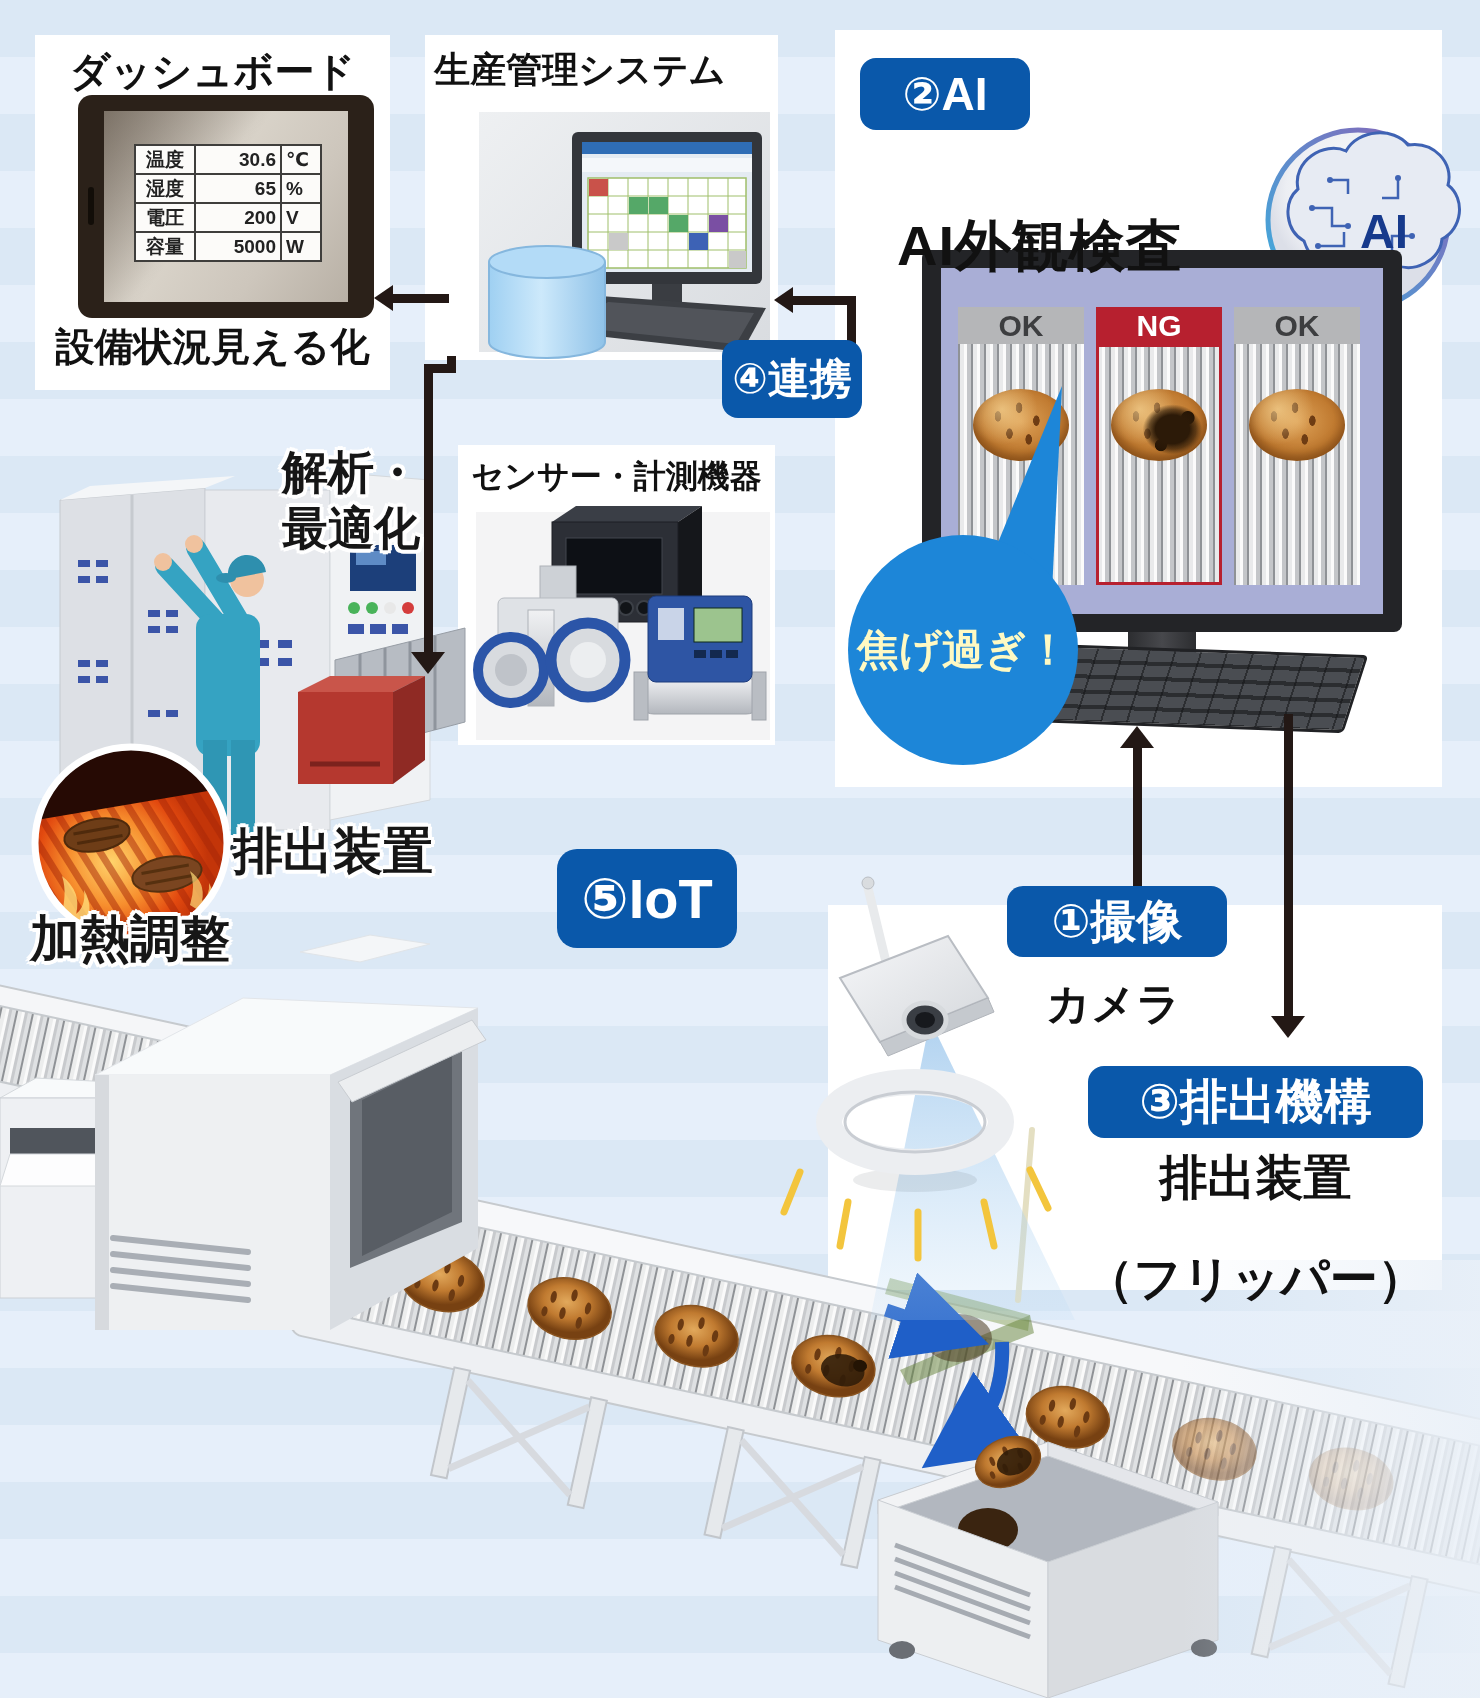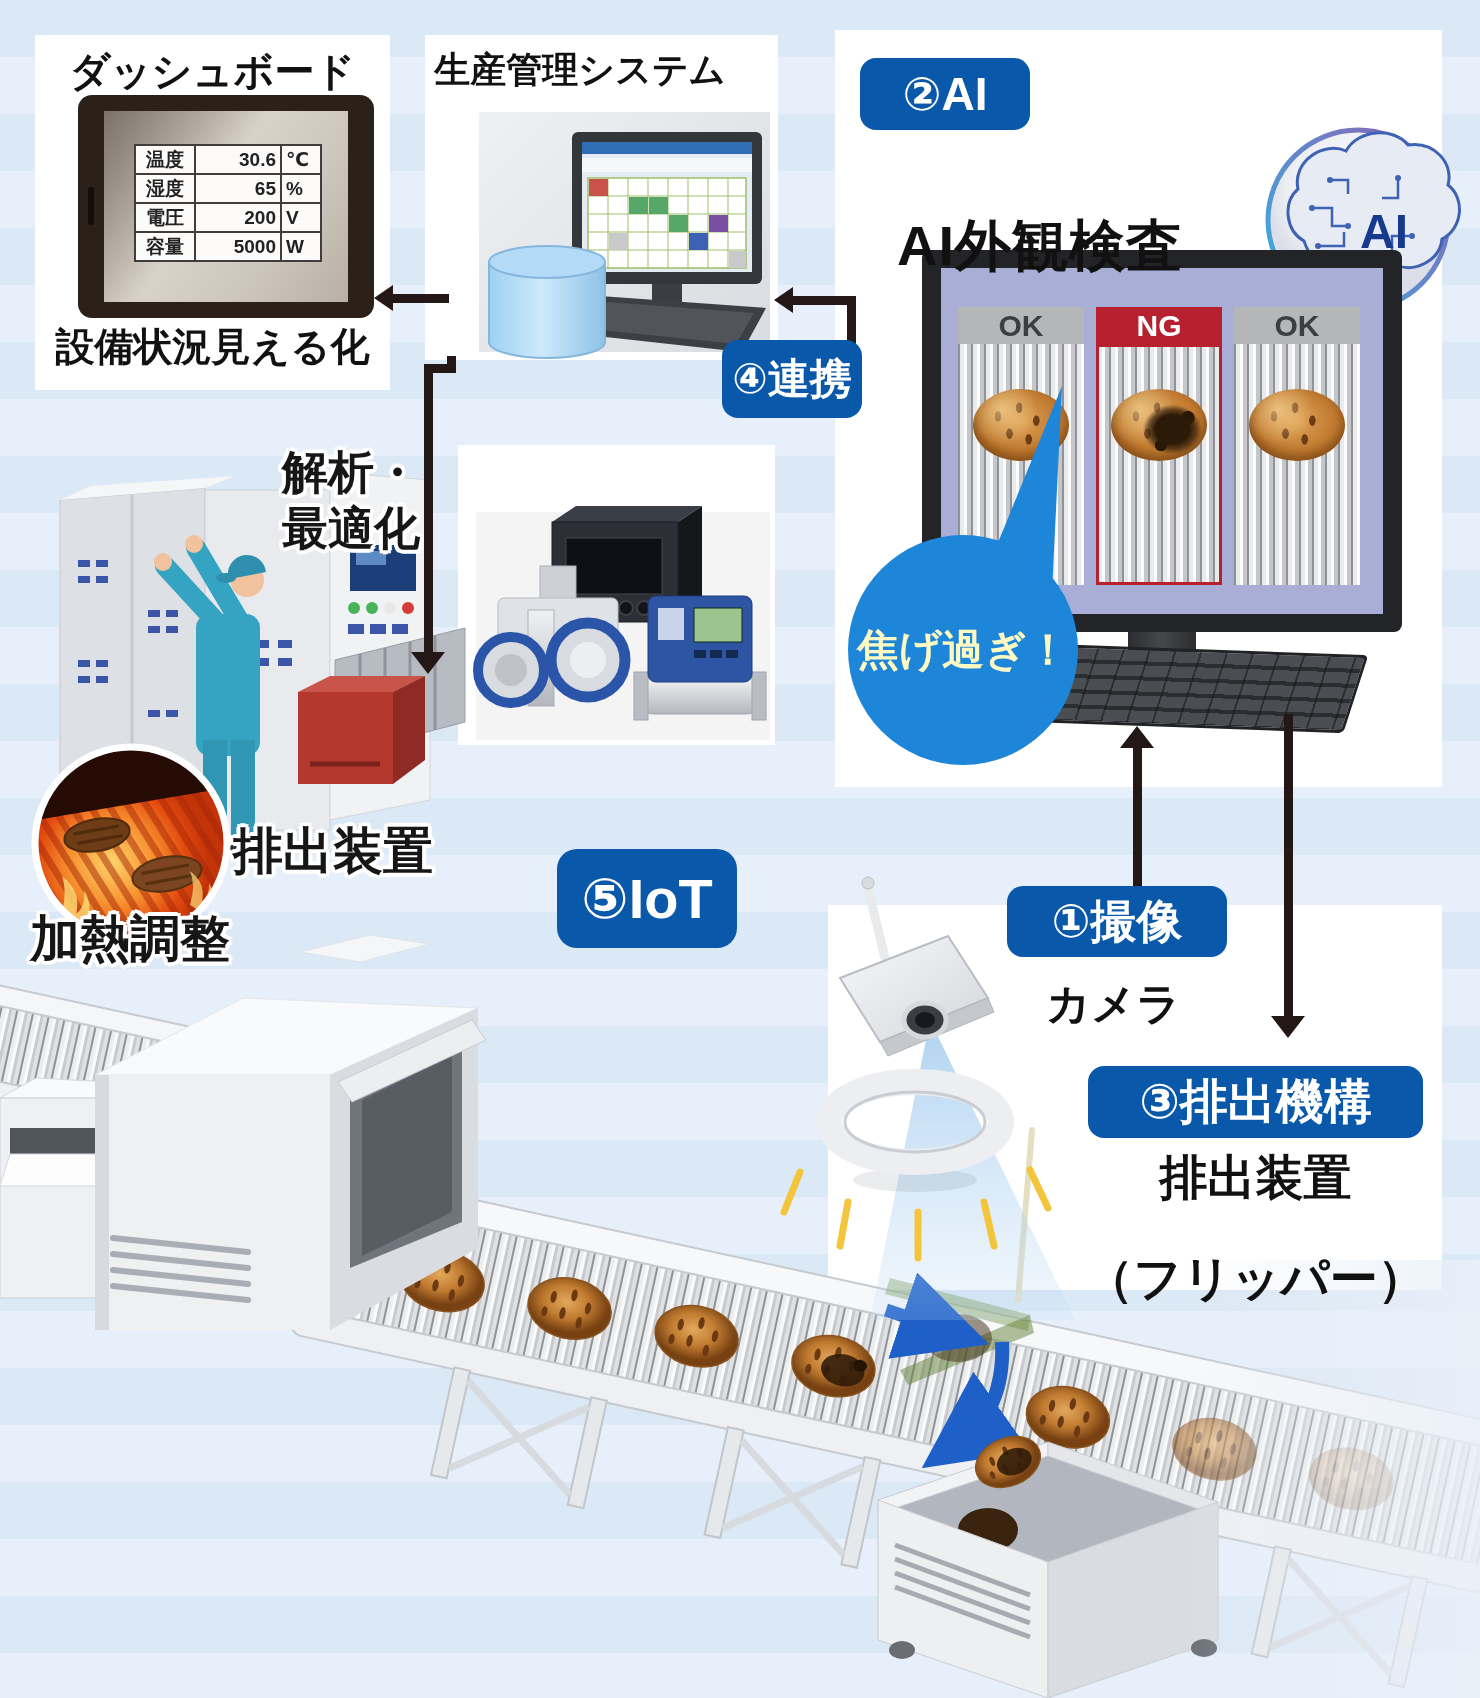--- a/index.html
+++ b/index.html
@@ -566,20 +566,21 @@
 
   <div class="badge" id="badge-link">④連携</div>
   <div class="badge" id="badge-ai">②AI</div>
   <div class="badge" id="badge-iot">⑤IoT</div>
   <div class="badge" id="badge-capture">①撮像</div>
   <div class="badge" id="badge-discharge">③排出機構</div>
 
   <div class="title" id="t-dash">ダッシュボード</div>
   <div class="title" id="t-prod">生産管理システム</div>
   <div class="title" id="t-ai">AI外観検査</div>
+  <div class="title" id="t-sensor">センサー・計測機器</div>
   <div class="lbl" id="lbl-dash-caption">設備状況見える化</div>
   <div class="lbl" id="lbl-camera">カメラ</div>
   <div class="lbl" id="lbl-discharge1">排出装置</div>
   <div class="lbl" id="lbl-discharge2">（フリッパー）</div>
   <div class="outline" id="lbl-analysis">
     <div>解析・</div>
     <div>最適化</div>
   </div>
   <div class="outline" id="lbl-fire">排出装置</div>
   <div class="outline" id="lbl-heat">加熱調整</div>

